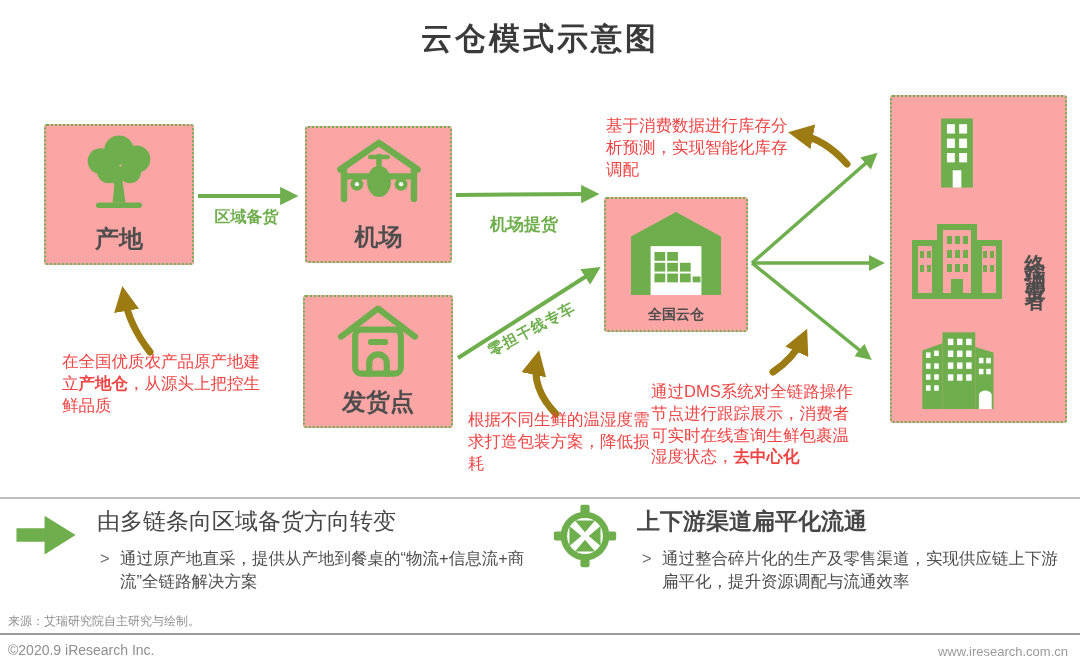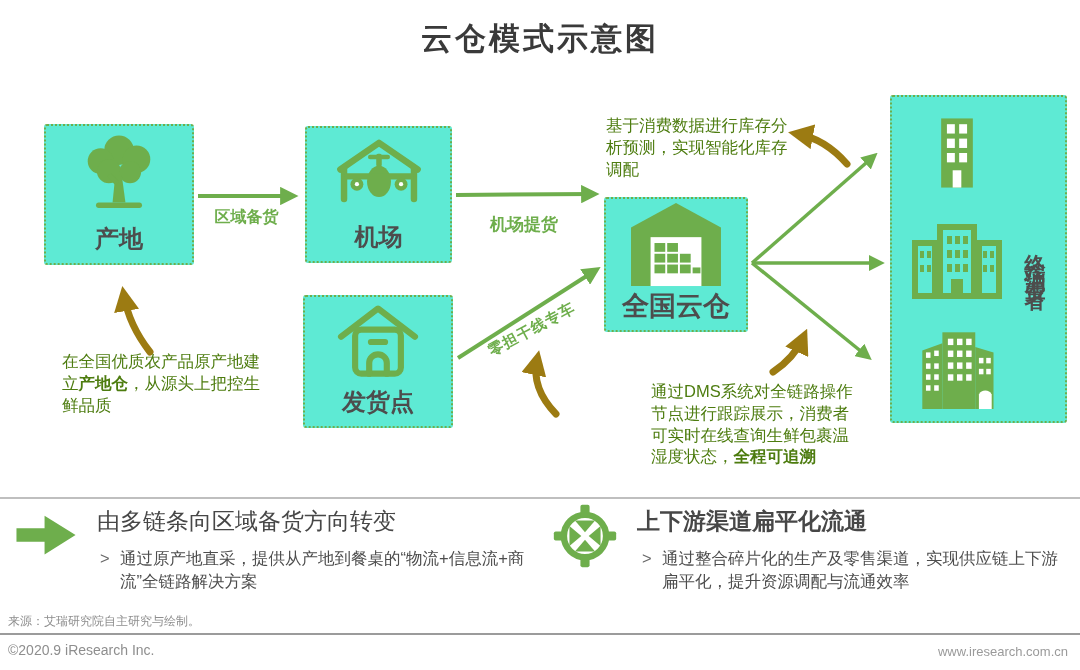--- a/index.html
+++ b/index.html
@@ -5,45 +5,45 @@
   * { margin:0; padding:0; box-sizing:border-box; }
   html,body { background:#ffffff; }
   body { font-family:"Liberation Sans","DejaVu Sans",sans-serif; }
   #canvas { position:relative; width:1080px; height:670px; background:#fff; overflow:hidden; }
 
   .title { position:absolute; top:18px; left:0; width:100%; text-align:center;
            font-size:31px; font-weight:bold; color:#3a3a3a; letter-spacing:3px; z-index:4; }
 
   .overlay { position:absolute; left:0; top:0; width:1080px; height:670px; z-index:1; pointer-events:none; }
 
-  .node { position:absolute; border:2px dotted #6eae4c; border-radius:3px; background:#5eead4;
+  .node { position:absolute; border:2px dotted #6eae4c; border-radius:3px; background:#fca5a5;
           display:flex; flex-direction:column; align-items:center; justify-content:flex-end; z-index:2; }
   .node .nlabel { font-weight:bold; color:#4d4d4d; }
   .node .icon-wrap { flex:1; display:flex; align-items:center; justify-content:center; width:100%; }
 
   .box-origin   { left:44px;  top:124px; width:150px; height:141px; padding-bottom:8px; }
   .box-airport  { left:305px; top:126px; width:147px; height:137px; padding-bottom:8px; }
   .box-shipping { left:303px; top:295px; width:150px; height:133px; padding-bottom:8px; }
   .box-cloud    { left:604px; top:197px; width:144px; height:135px; padding-bottom:6px; }
   .box-origin .nlabel, .box-airport .nlabel, .box-shipping .nlabel { font-size:24px; }
-  .box-cloud .nlabel { font-size:27px; }
+  .box-cloud .nlabel { font-size:14px; }
 
   .box-consumer { left:890px; top:95px; width:177px; height:328px; flex-direction:row;
                   align-items:stretch; justify-content:flex-start; padding:12px 6px 12px 10px; }
   .consumer-icons { flex:1; display:flex; flex-direction:column; align-items:center; justify-content:space-between; }
   .consumer-label { width:48px; display:flex; align-items:center; justify-content:center;
                     writing-mode:vertical-rl; font-size:21px; font-weight:bold; color:#4d4d4d; letter-spacing:9px; }
 
   .flow-label { position:absolute; color:#6eae4c; font-weight:bold; text-align:center; z-index:3; }
   .fl-region  { left:199px; top:207px; width:95px;  font-size:16px; }
   .fl-pickup  { left:468px; top:213px; width:112px; font-size:17px; }
   .fl-truck   { left:471px; top:320px; width:122px; font-size:15px; letter-spacing:1px;
                 transform:rotate(-28deg); transform-origin:center center; }
 
-  .note { position:absolute; color:#4d7c0f; font-size:16.5px; line-height:1.32; z-index:3; }
+  .note { position:absolute; color:#ef4444; font-size:16.5px; line-height:1.32; z-index:3; }
   .note b { font-weight:bold; }
   .note-inventory { left:606px; top:115px; width:182px; }
   .note-origin    { left:62px;  top:351px; width:198px; }
   .note-packaging { left:468px; top:409px; width:190px; }
   .note-dms       { left:651px; top:381px; width:206px; }
 
   .divider { position:absolute; left:0; top:497px; width:1080px; height:2px; background:#bfbfbf; z-index:2; }
 
   .summary-icon { position:absolute; z-index:3; }
   .si-left  { left:15px;  top:504px; }
@@ -271,22 +271,25 @@
   <div class="flow-label fl-region">区域备货</div>
   <div class="flow-label fl-pickup">机场提货</div>
   <div class="flow-label fl-truck">零担干线专车</div>
 
   <div class="note note-inventory">
     <span>基于消费数据进行库存分析预测，实现智能化库存调配</span>
   </div>
   <div class="note note-origin">
     <span>在全国优质农产品原产地建立</span><b>产地仓</b><span>，从源头上把控生鲜品质</span>
   </div>
+  <div class="note note-packaging">
+    <span>根据不同生鲜的温湿度需求打造包装方案，降低损耗</span>
+  </div>
   <div class="note note-dms">
-    <span>通过DMS系统对全链路操作节点进行跟踪展示，消费者可实时在线查询生鲜包裹温湿度状态，</span><b>全程可追溯</b>
+    <span>通过DMS系统对全链路操作节点进行跟踪展示，消费者可实时在线查询生鲜包裹温湿度状态，</span><b>去中心化</b>
   </div>
 
   <div class="divider"></div>
 
   <svg class="summary-icon si-left" width="63" height="62" viewBox="0 0 64 64">
     <path d="M1,25 L30,25 L30,12 L62,32 L30,52 L30,39 L1,39 Z" fill="#6eae4c"></path>
   </svg>
   <div class="summary-heading sh-left">
     <span>由</span><span class="b">多链条</span><span>向</span><span class="b">区域备货</span><span>方向转变</span>
   </div>

